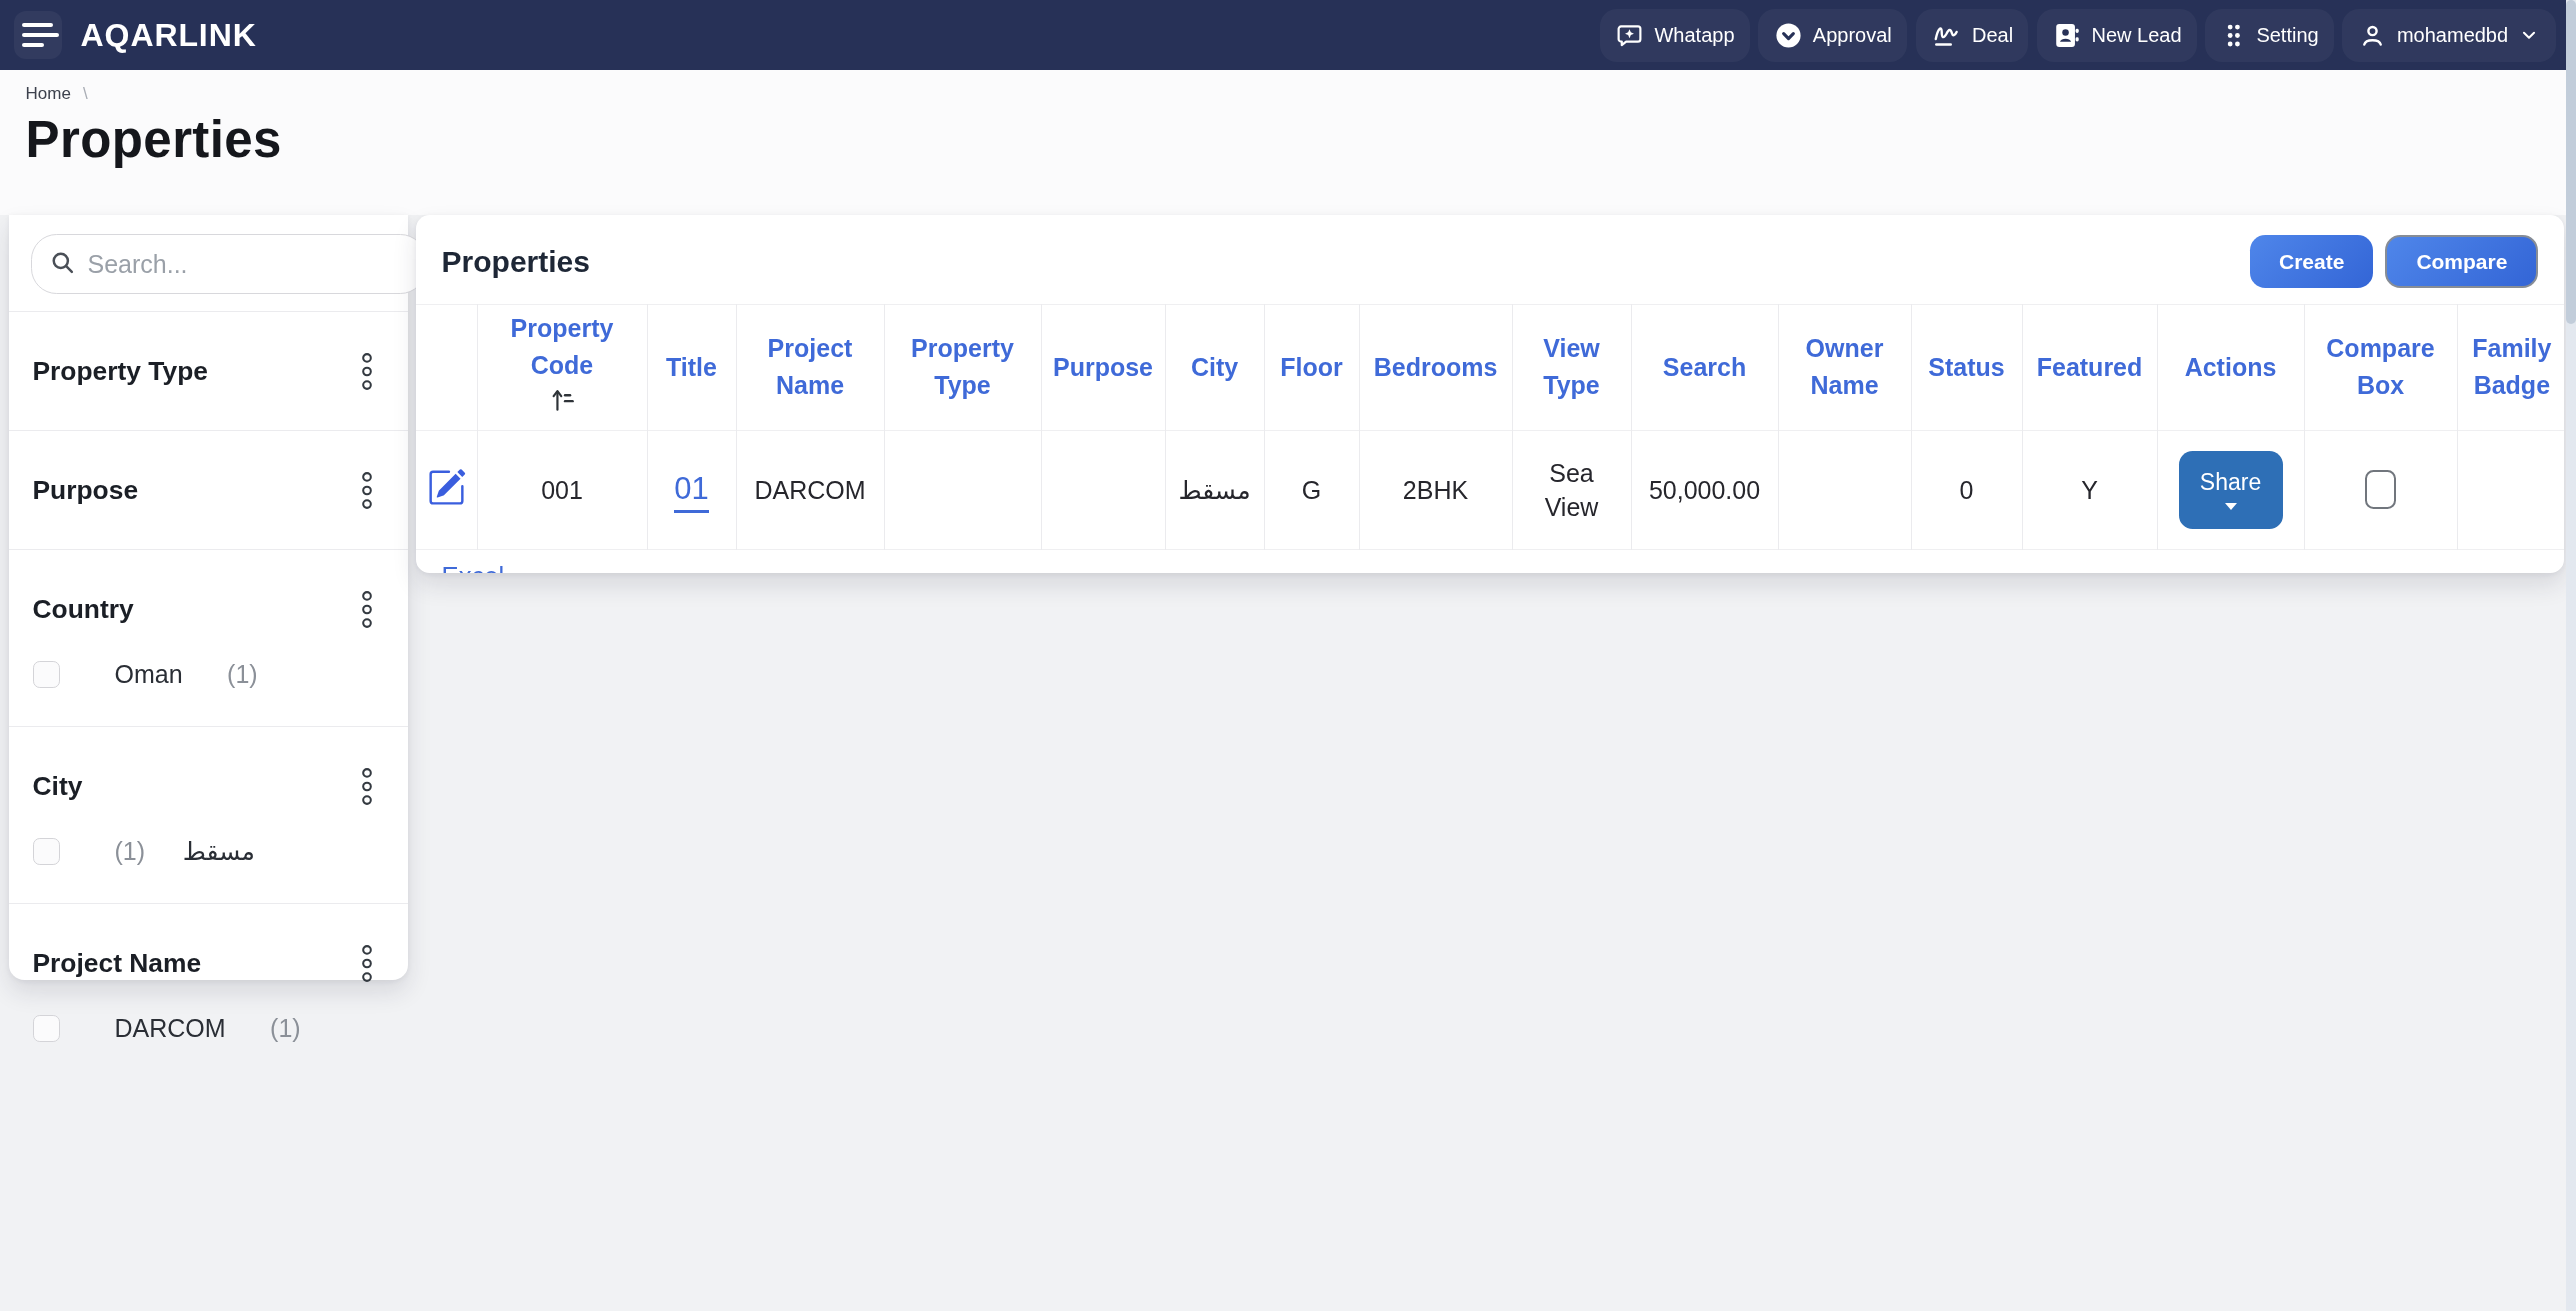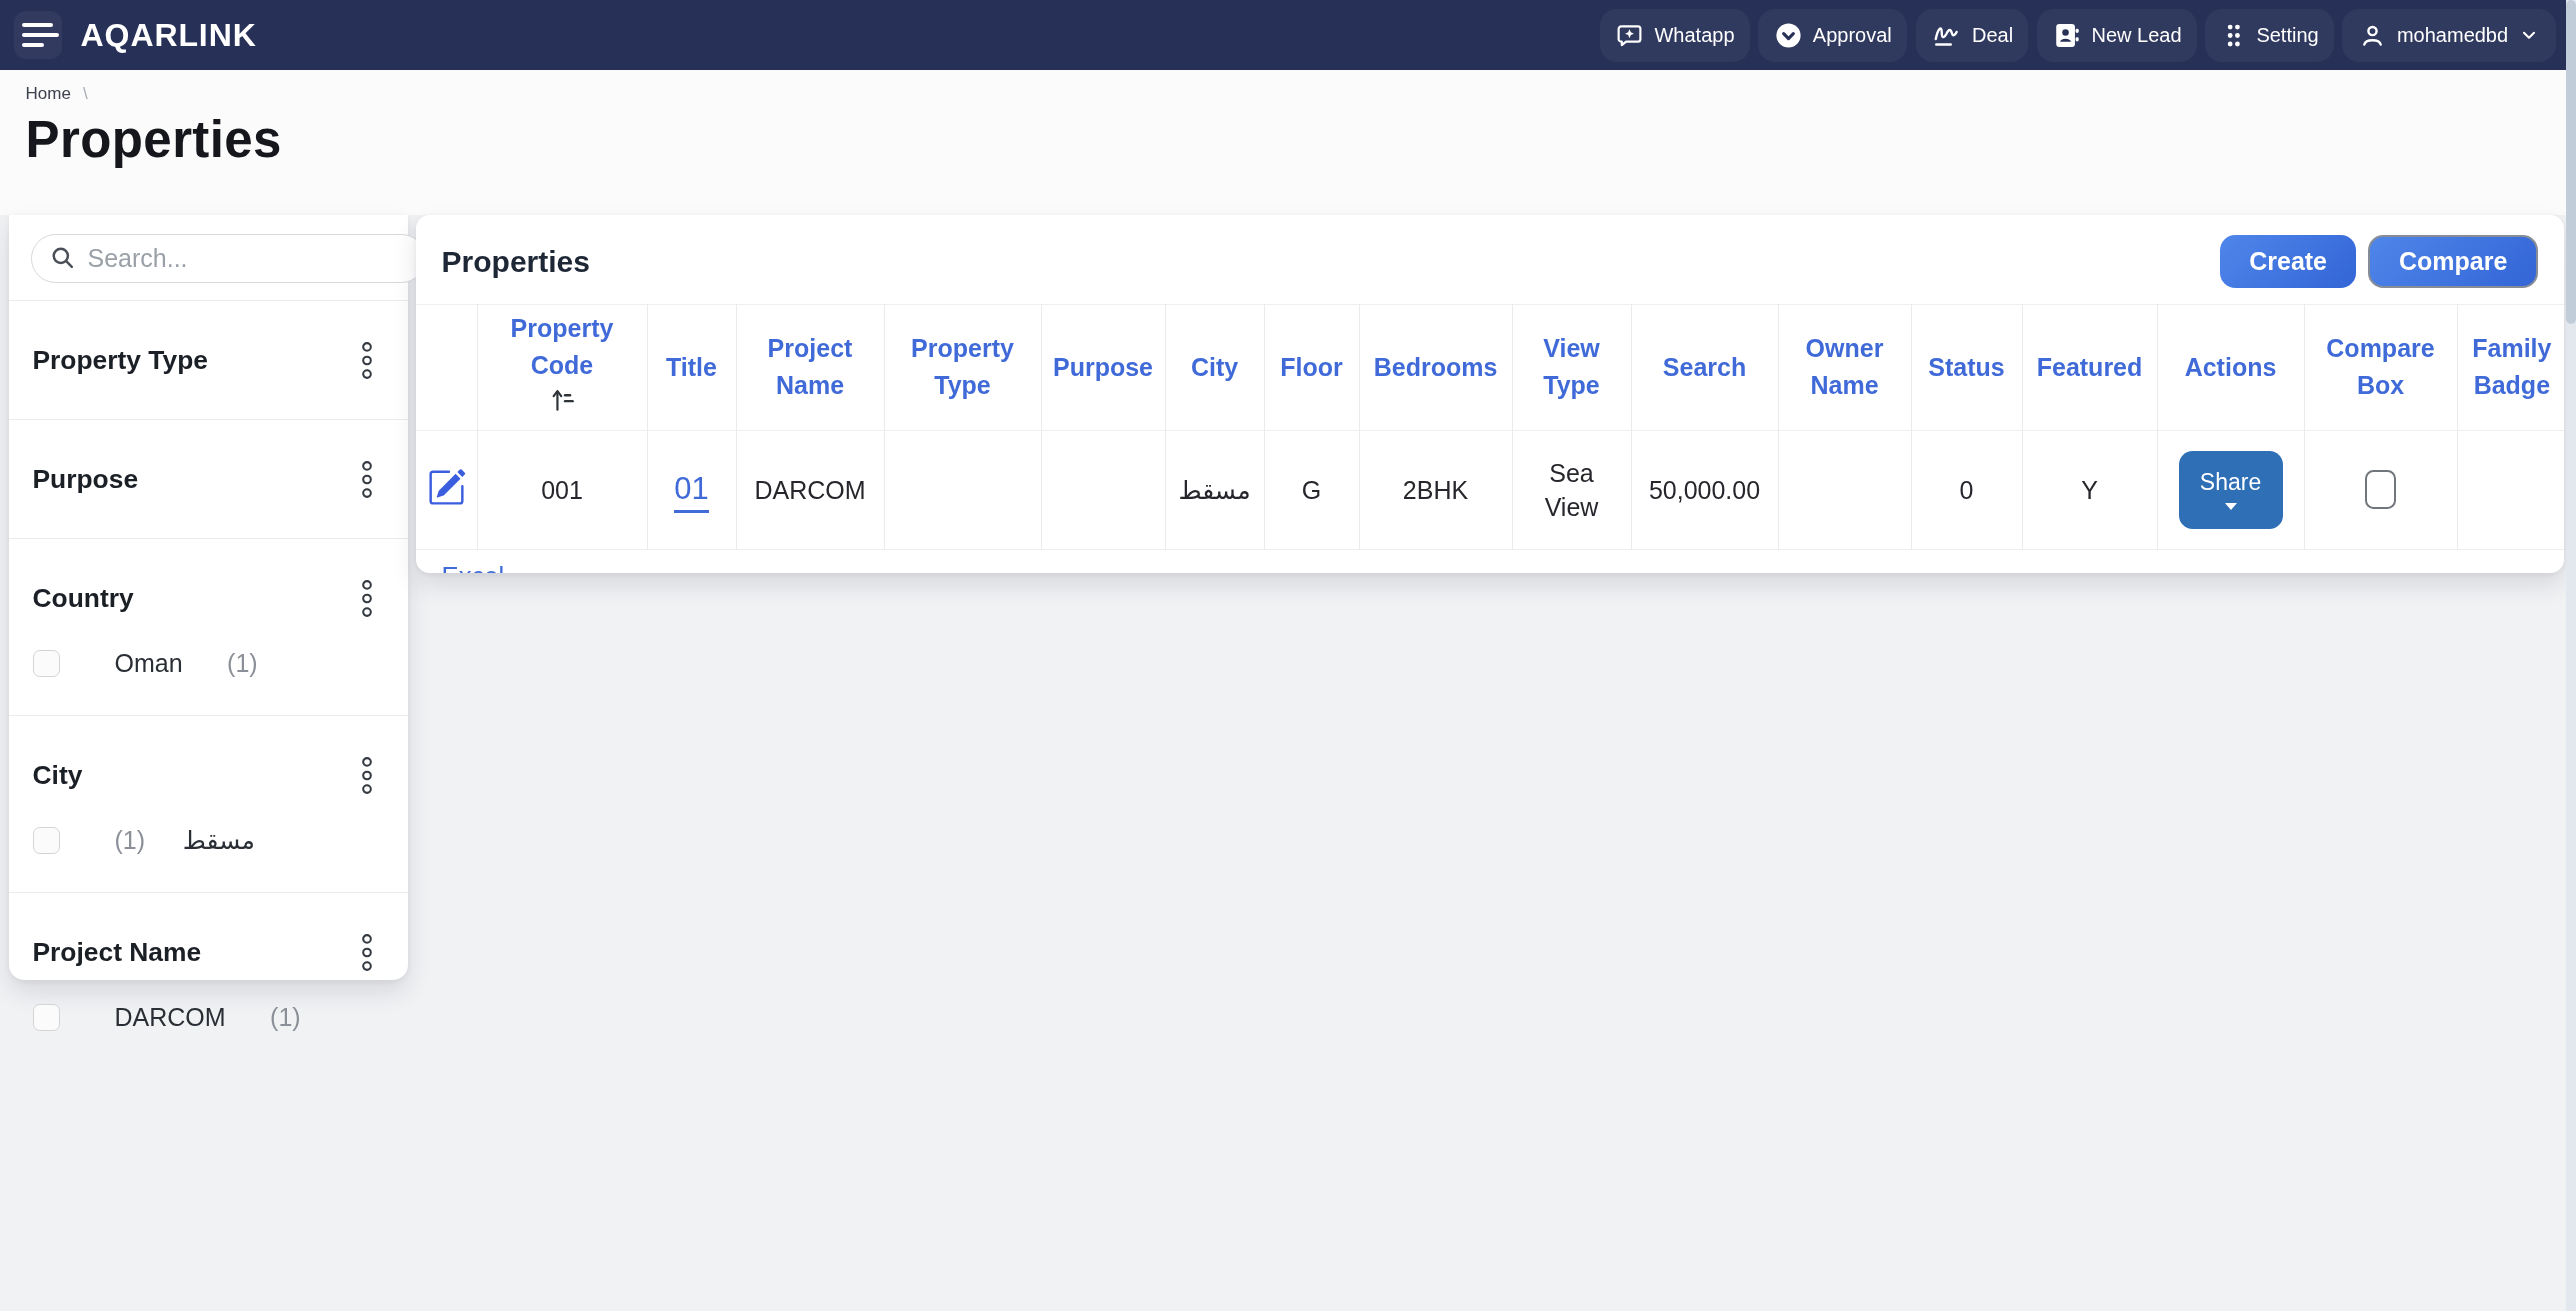--- a/index.html
+++ b/index.html
@@ -44,21 +44,21 @@
   .content { position:absolute; left:0; right:0; top:215px; bottom:0; }
 
   
   .sidebar {
     position:absolute; left:8.5px; top:0; width:399px; height:765px;
     background:#fff; border-radius:0 0 15.3px 15.3px;
     box-shadow:0 12px 24px rgba(30,35,55,.12), 0 1.7px 5.1px rgba(30,35,55,.06);
   }
   .search-row { display:flex; align-items:center; gap:13.6px; padding:19px 19px 17px 22px; }
   .search-box {
-    flex:1; display:flex; align-items:center; height:49px;
+    flex:1; display:flex; align-items:center; height:60px;
     border:1.7px solid #d8d8dc; border-radius:25.6px; padding:0 15.3px 0 17px; background:#fff;
   }
   .search-box input {
     border:none; outline:none; flex:1; font-size:25px; color:#33373e; margin-left:12px;
     font-family:inherit; background:transparent; min-width:0;
   }
   .search-box input::placeholder { color:#9aa0a8; }
   .filter-btn {
     width:51px; height:48px; border-radius:7.7px; background:#f1f1f3; border:0.9px solid #e7e7ea;
     display:flex; align-items:center; justify-content:center; cursor:pointer; flex:0 0 auto;
@@ -81,21 +81,21 @@
   .main-card {
     position:absolute; left:416px; right:12px; top:0; height:358px;
     background:#fff; border-radius:13.6px;
     box-shadow:0 12px 24px rgba(30,35,55,.12), 0 1.7px 5.1px rgba(30,35,55,.06);
     overflow:hidden;
   }
   .card-head { display:flex; align-items:center; padding:20.4px 25.6px 15.3px; }
   .card-title { font-size:30px; font-weight:700; color:#1e2736; }
   .head-buttons { margin-left:auto; display:flex; gap:12px; }
   .btn {
-    height:53px; border-radius:15.3px; border:none; color:#fff; font-size:25px; font-weight:700;
+    height:53px; border-radius:15.3px; border:none; color:#fff; font-size:21px; font-weight:700;
     padding:0 29px; cursor:pointer; font-family:inherit;
     background:linear-gradient(135deg,#4f86ea,#3365d6);
   }
   .btn.bordered { border:2.6px solid #878d96; }
 
   table { width:100%; border-collapse:collapse; table-layout:fixed; }
   thead tr { height:113px; border-top:1.7px solid #efeff1; border-bottom:1.7px solid #efeff1; }
   tbody tr { height:119px; border-bottom:1.7px solid #efeff1; }
   th, td { border-right:1.7px solid #ebebee; text-align:center; vertical-align:middle; padding:5.1px 6.8px; }
   th:last-child, td:last-child { border-right:none;padding-left:9px; }

